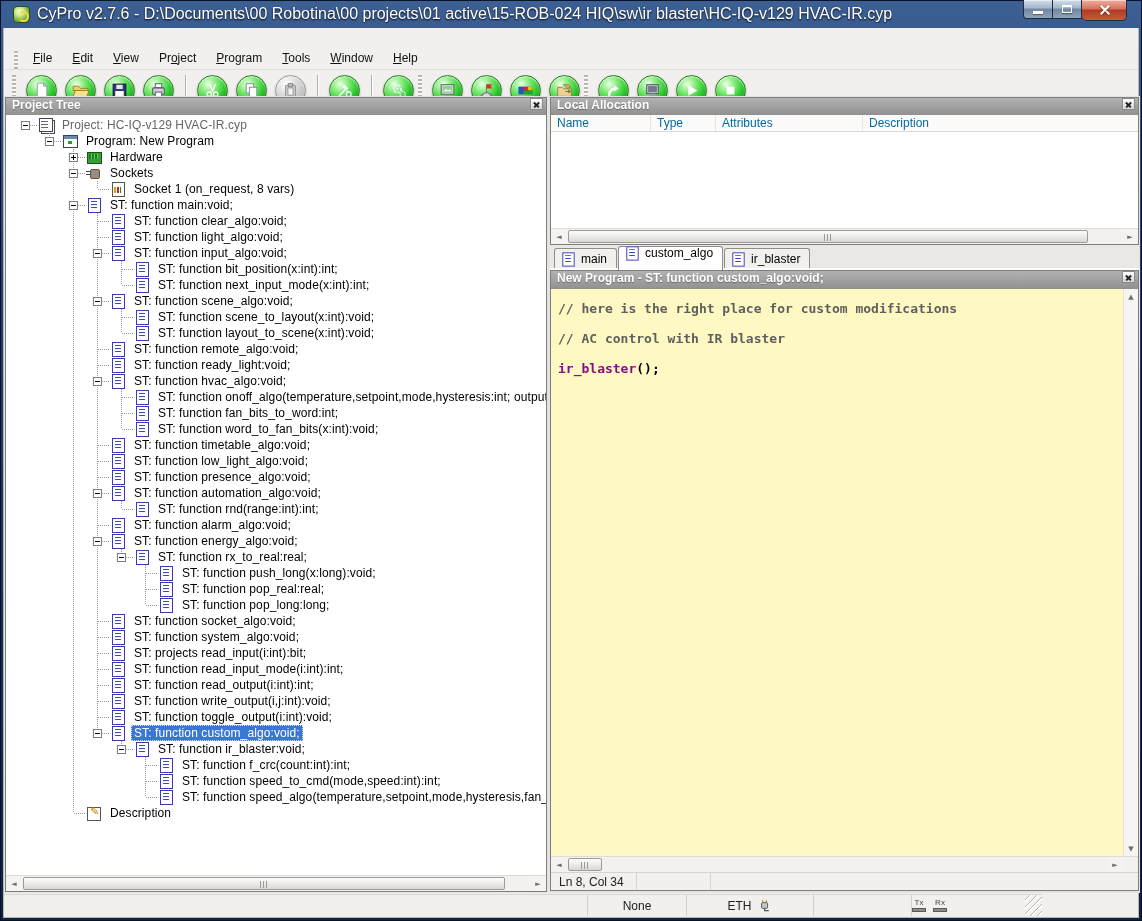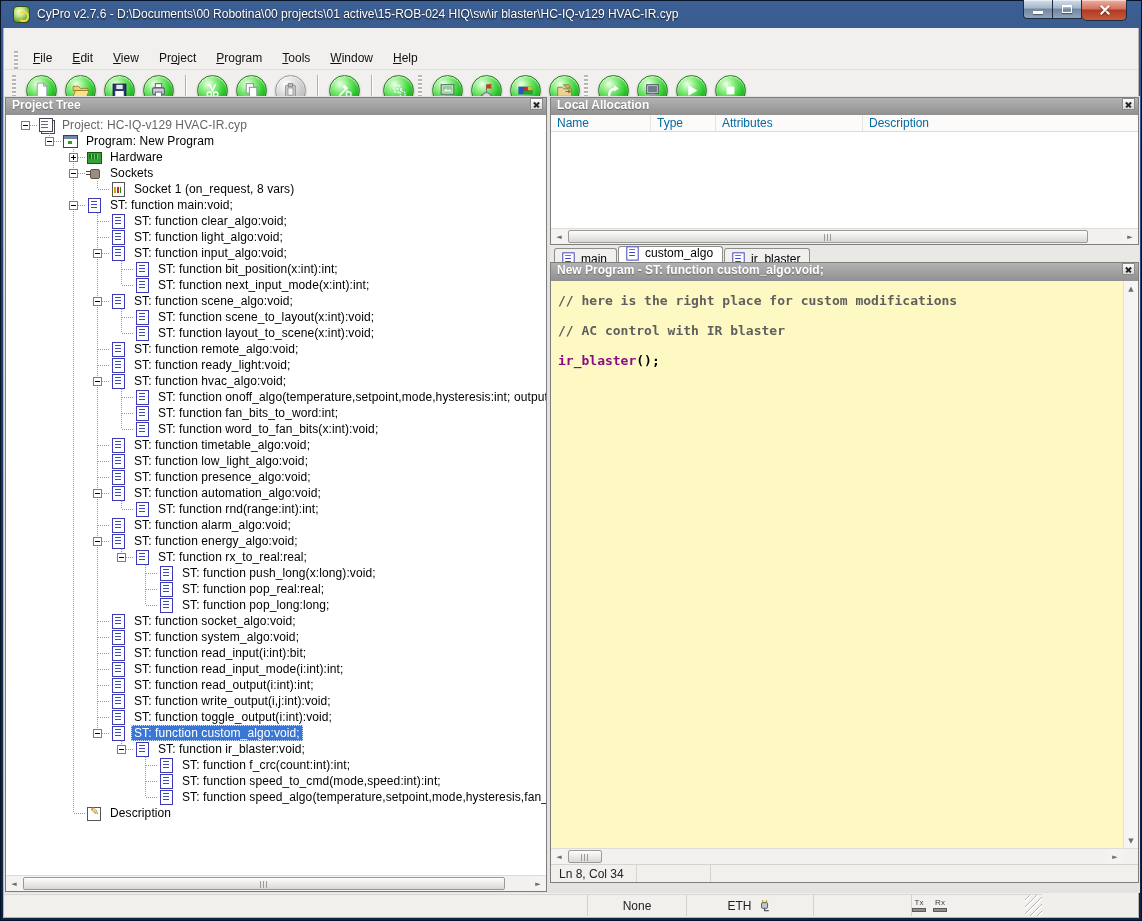--- a/index.html
+++ b/index.html
@@ -2,21 +2,21 @@
 <html><head>
 <meta charset="utf-8">
 <style>
   *{box-sizing:border-box;margin:0;padding:0}
   html,body{width:1142px;height:921px;overflow:hidden;background:#050e1f;font-family:"Liberation Sans",sans-serif}
   .window{position:relative;width:1142px;height:921px;background:linear-gradient(180deg,#3c5f94 0%,#22406f 30%,#122c55 70%,#0d2346 100%);padding:0 3px 3px;box-shadow:inset 0 0 0 1px #071428}
   
   .titlebar{height:28px;display:flex;align-items:center;padding:0 10px;position:relative}
   .applogo{width:17px;height:17px;border-radius:4px;margin-right:7px;flex:none;background:radial-gradient(circle at 38% 32%,#f2fbd8 0%,#cfe98a 30%,#7fb648 60%,#44801f 100%);border:1px solid #2e5214;position:relative}
   .applogo::after{content:'';position:absolute;left:4px;top:4px;width:7px;height:7px;border-radius:50%;border:2px solid #f5d94a;border-left-color:transparent}
-  .title{color:#fff;font-size:12px;text-shadow:0 1px 2px #000;white-space:nowrap;overflow:hidden}
+  .title{color:#fff;font-size:16px;text-shadow:0 1px 2px #000;white-space:nowrap;overflow:hidden}
   .wctrls{position:absolute;right:12px;top:0;display:flex}
   .wbtn{height:19px;border:1px solid #1d2c41;border-top:none;display:flex;align-items:center;justify-content:center;position:relative;box-shadow:inset 0 1px 0 rgba(255,255,255,.5)}
   .wbtn.min{width:30px;border-radius:0 0 0 4px;background:linear-gradient(180deg,#cfdbe9 0%,#9eb2ca 45%,#70literal 0)}
   .wbtn.min,.wbtn.max{background:linear-gradient(180deg,#d3dde9 0%,#a3b6cc 45%,#71879f 50%,#90a5bb 100%)}
   .wbtn.min{width:30px;border-radius:0 0 0 4px}
   .wbtn.max{width:29px;border-left:none}
   .wbtn.close{width:45px;height:21px;border-left:none;border-radius:0 0 5px 5px;background:linear-gradient(180deg,#f0b0a0 0%,#d4705c 45%,#b03a24 50%,#c65b3b 100%)}
   .g-min{width:10px;height:3px;background:#fff;box-shadow:0 1px 1px rgba(0,0,0,.4);margin-top:6px}
   .g-max{width:10px;height:8px;border:1px solid #fff;border-top:2px solid #fff;box-shadow:0 1px 1px rgba(0,0,0,.4)}
   .g-x1,.g-x2{position:absolute;left:17px;top:9px;width:12px;height:2px;background:#fff;box-shadow:0 1px 1px rgba(0,0,0,.35)}
@@ -85,21 +85,21 @@
   .lahead{position:absolute;left:0;top:17px;right:0;height:17px;background:#fcfbfa;border-bottom:1px solid #dcdad7;display:flex}
   .lacol{font-size:12px;color:#0369a1;padding:1px 0 0 6px;border-right:1px solid #e7e5e2;height:100%}
   .lacol0{width:100px}.lacol1{width:65px}.lacol2{width:147px}.lacol3{flex:1;border-right:none}
   .labody{position:absolute;left:0;top:34px;right:0;bottom:16px;background:#fff}
   
   .tabstrip{position:absolute;left:546px;top:149px;width:589px;height:25px;display:flex;align-items:flex-end;padding-left:4px;background:#e9e8e5;border-bottom:2px solid #fff}
   .tab{display:flex;align-items:center;height:20px;padding:0 9px 0 5px;border:1px solid #8f8d8a;border-bottom:none;border-radius:3px 3px 0 0;background:#f1f0ed;margin-right:1px;font-size:12px;color:#000}
   .tab.active{height:24px;background:#fff;margin-bottom:-2px;padding-bottom:12px;font-size:12px}
   .tab .ticon{margin-right:4px;transform:scale(.95)}
   
-  .editorpanel{left:546px;top:166px;width:589px;height:621px;background:#fff}
+  .editorpanel{left:546px;top:174px;width:589px;height:621px;background:#fff}
   .editorwrap{position:absolute;left:0;top:18px;right:0;bottom:34px;display:flex}
   .editorpanel .caption{height:18px}
   .code{flex:1;background:#fef9c3;padding:12px 0 16px 7px;overflow:hidden;cursor:text}
   .cline{height:15px;line-height:15px;font-family:"DejaVu Sans Mono",monospace;font-size:13px;font-weight:bold;white-space:pre}
   .tk-comment{color:#5f5f5f}
   .tk-func{color:#8a0b86}
   .tk-plain{color:#000}
   .vscroll{width:15px;background:#f6f5f3;border-left:1px solid #e3e1de;display:flex;flex-direction:column}
   .vscroll .sarrow{width:14px;height:15px;background:transparent}
   .vscroll .strack{flex:1}
@@ -771,21 +771,21 @@
             <div class="trow">
               <span class="gcol"></span>
               <span class="gcol"></span>
               <span class="gcol gline"></span>
               <span class="gcol con">
                 <span class="vtop"></span>
                 <span class="vbot"></span>
                 <span class="hmid"></span>
               </span>
               <span class="ticon ti-st"></span>
-              <span class="tlabel">ST: function read_input(i:int):bit;</span>
+              <span class="tlabel">ST: projects read_input(i:int):bit;</span>
             </div>
             <div class="trow">
               <span class="gcol"></span>
               <span class="gcol"></span>
               <span class="gcol gline"></span>
               <span class="gcol con">
                 <span class="vtop"></span>
                 <span class="vbot"></span>
                 <span class="hmid"></span>
               </span>

